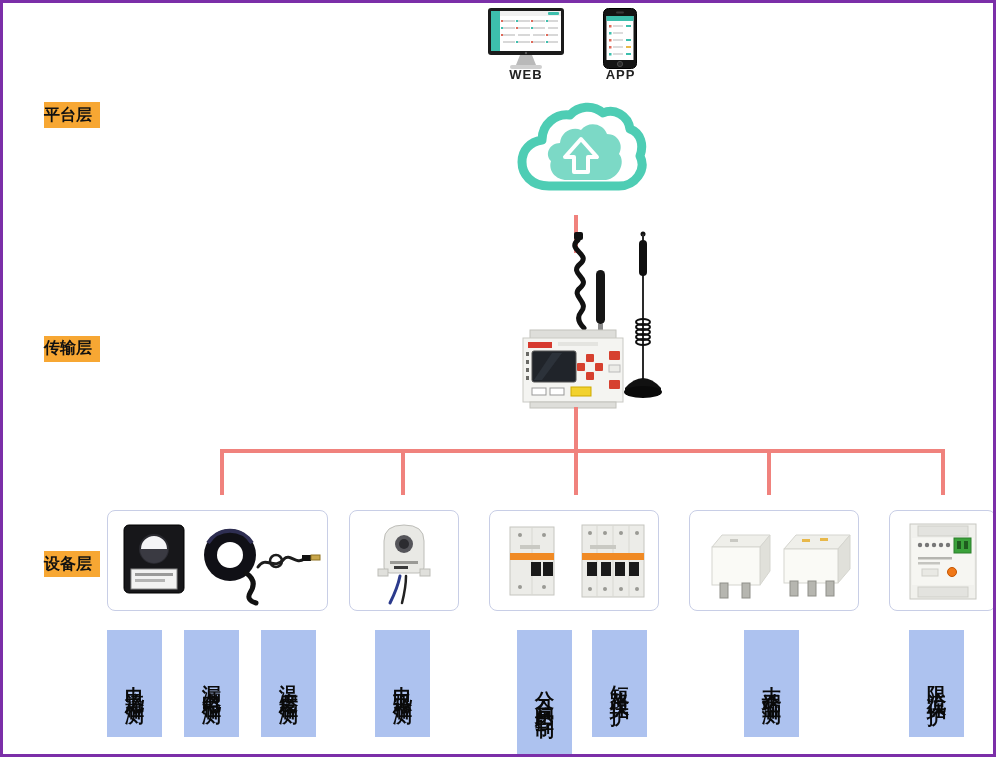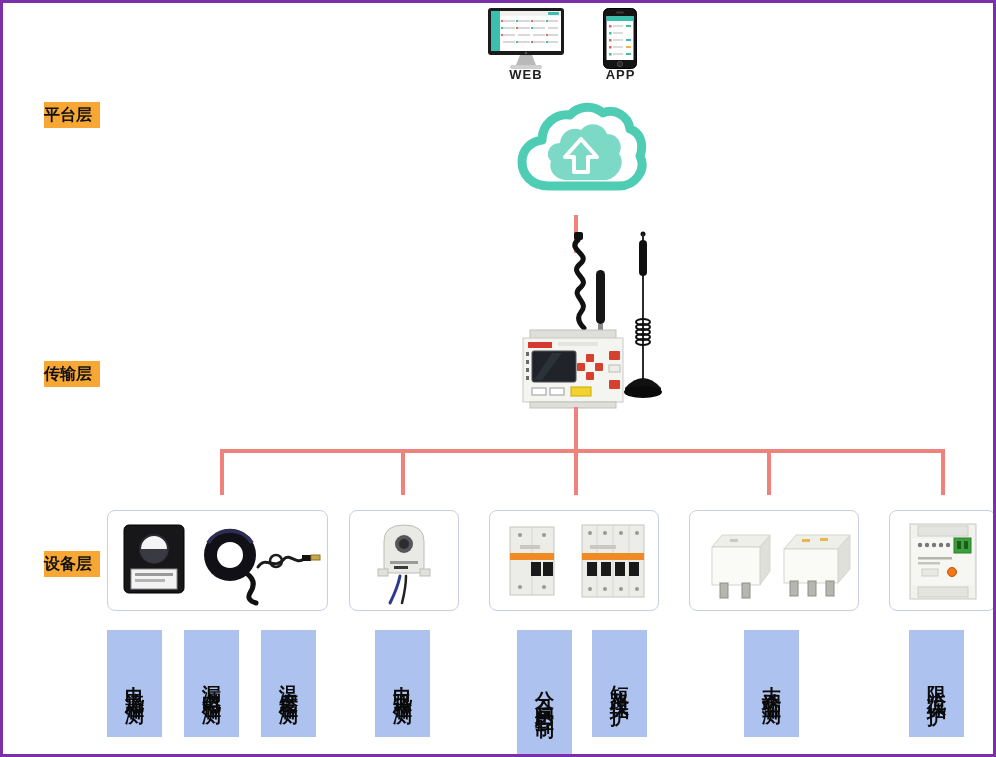--- a/index.html
+++ b/index.html
@@ -29,21 +29,21 @@
   }
   .blue-label.tall{height:126px;}
   svg{display:block;}
 </style>
 </head>
 <body>
 
 <div id="stage">
 
   <div class="abs layer-label" style="top:99px;">平台层</div>
-  <div class="abs layer-label" style="top:358px;">传输层</div>
+  <div class="abs layer-label" style="top:333px;font-family:Liberation Mono, monospace;">传输层</div>
   <div class="abs layer-label" style="top:548px;">设备层</div>
 
   <div class="abs" style="left:483px;top:5px;">
     <svg width="80" height="62" viewBox="0 0 80 62">
       <rect x="2" y="0" width="76" height="47" rx="3" fill="#1b1b1b"></rect>
       <rect x="5" y="3" width="70" height="40" fill="#ffffff"></rect>
       <rect x="5" y="3" width="9" height="40" fill="#3DBFAD"></rect>
       <rect x="14" y="3" width="61" height="5" fill="#f0f0f0"></rect>
       <rect x="62" y="4" width="11" height="3" rx="1" fill="#3DBFAD"></rect>
       <g fill="#d8d8d8">

